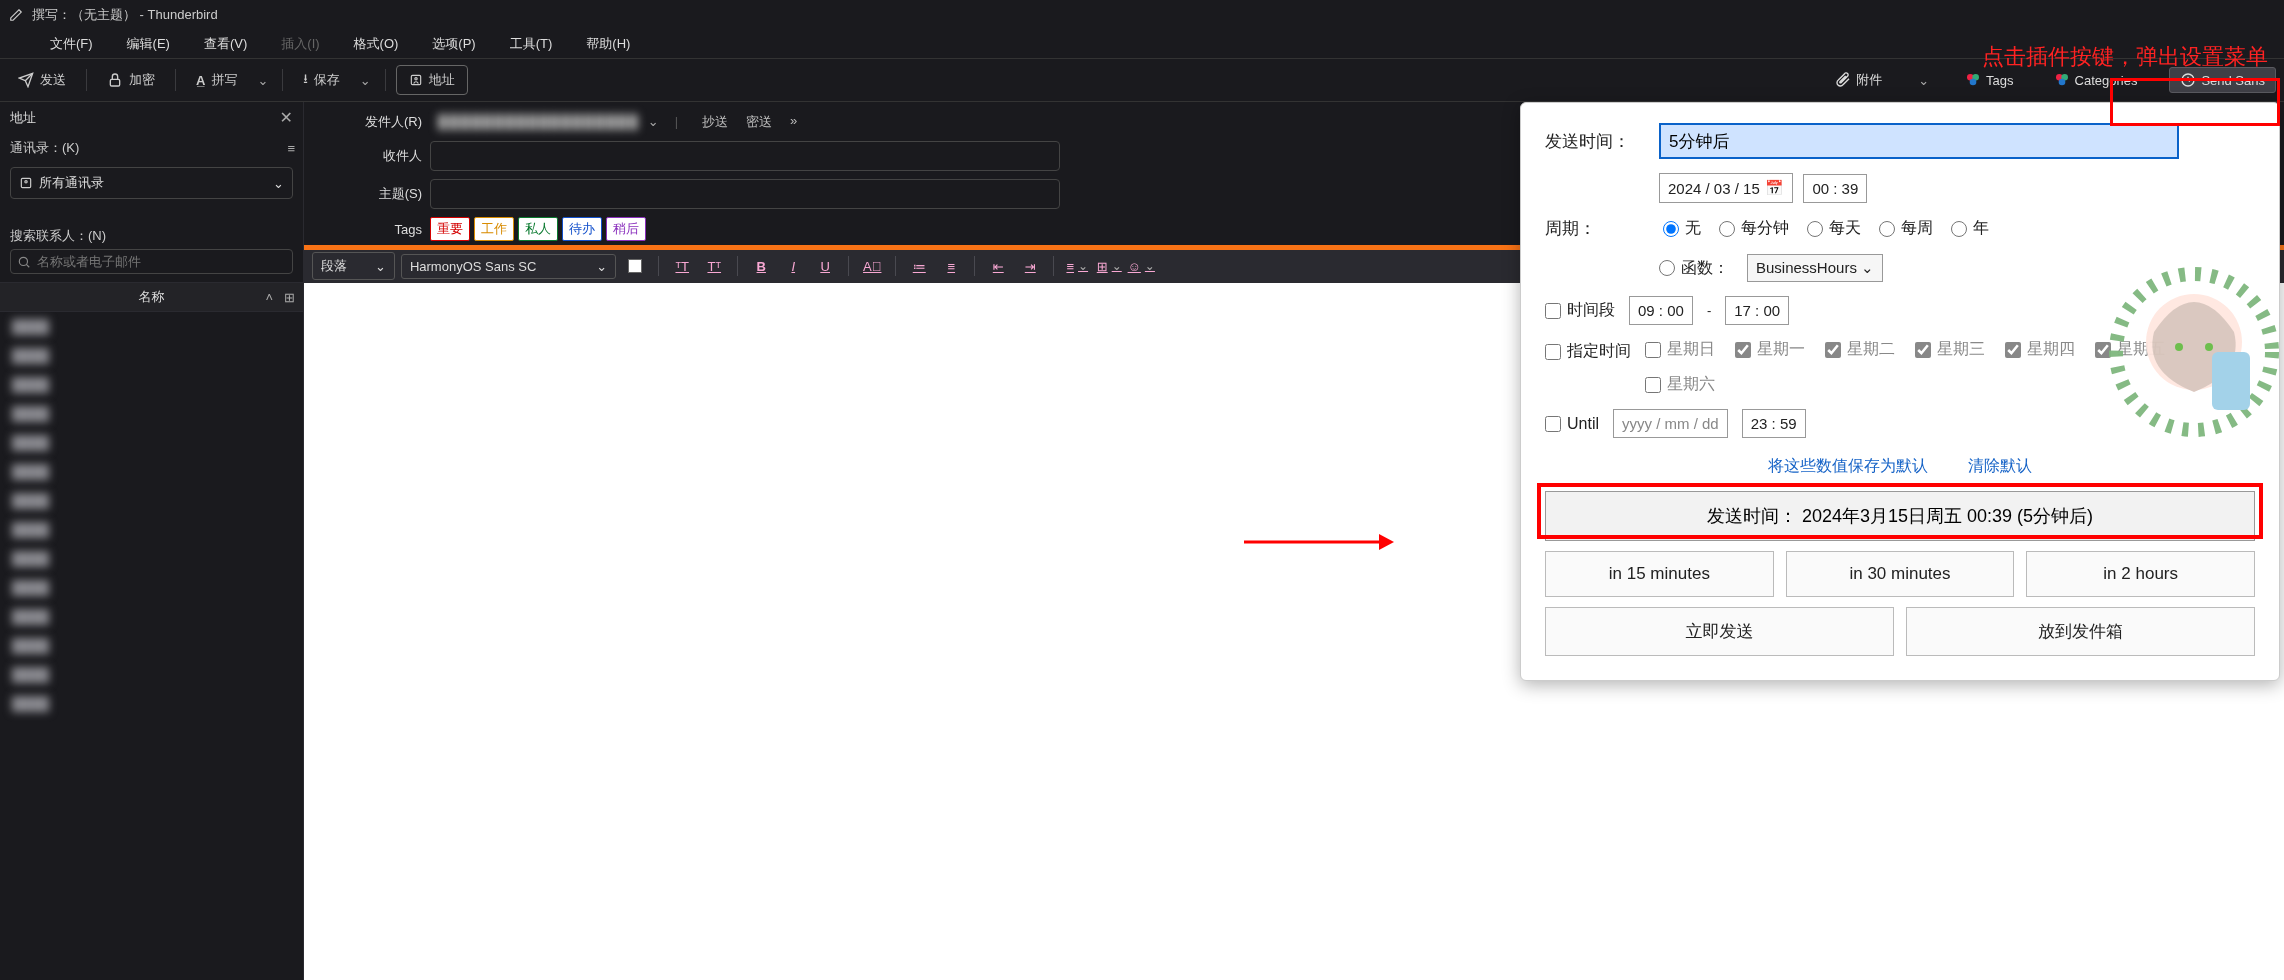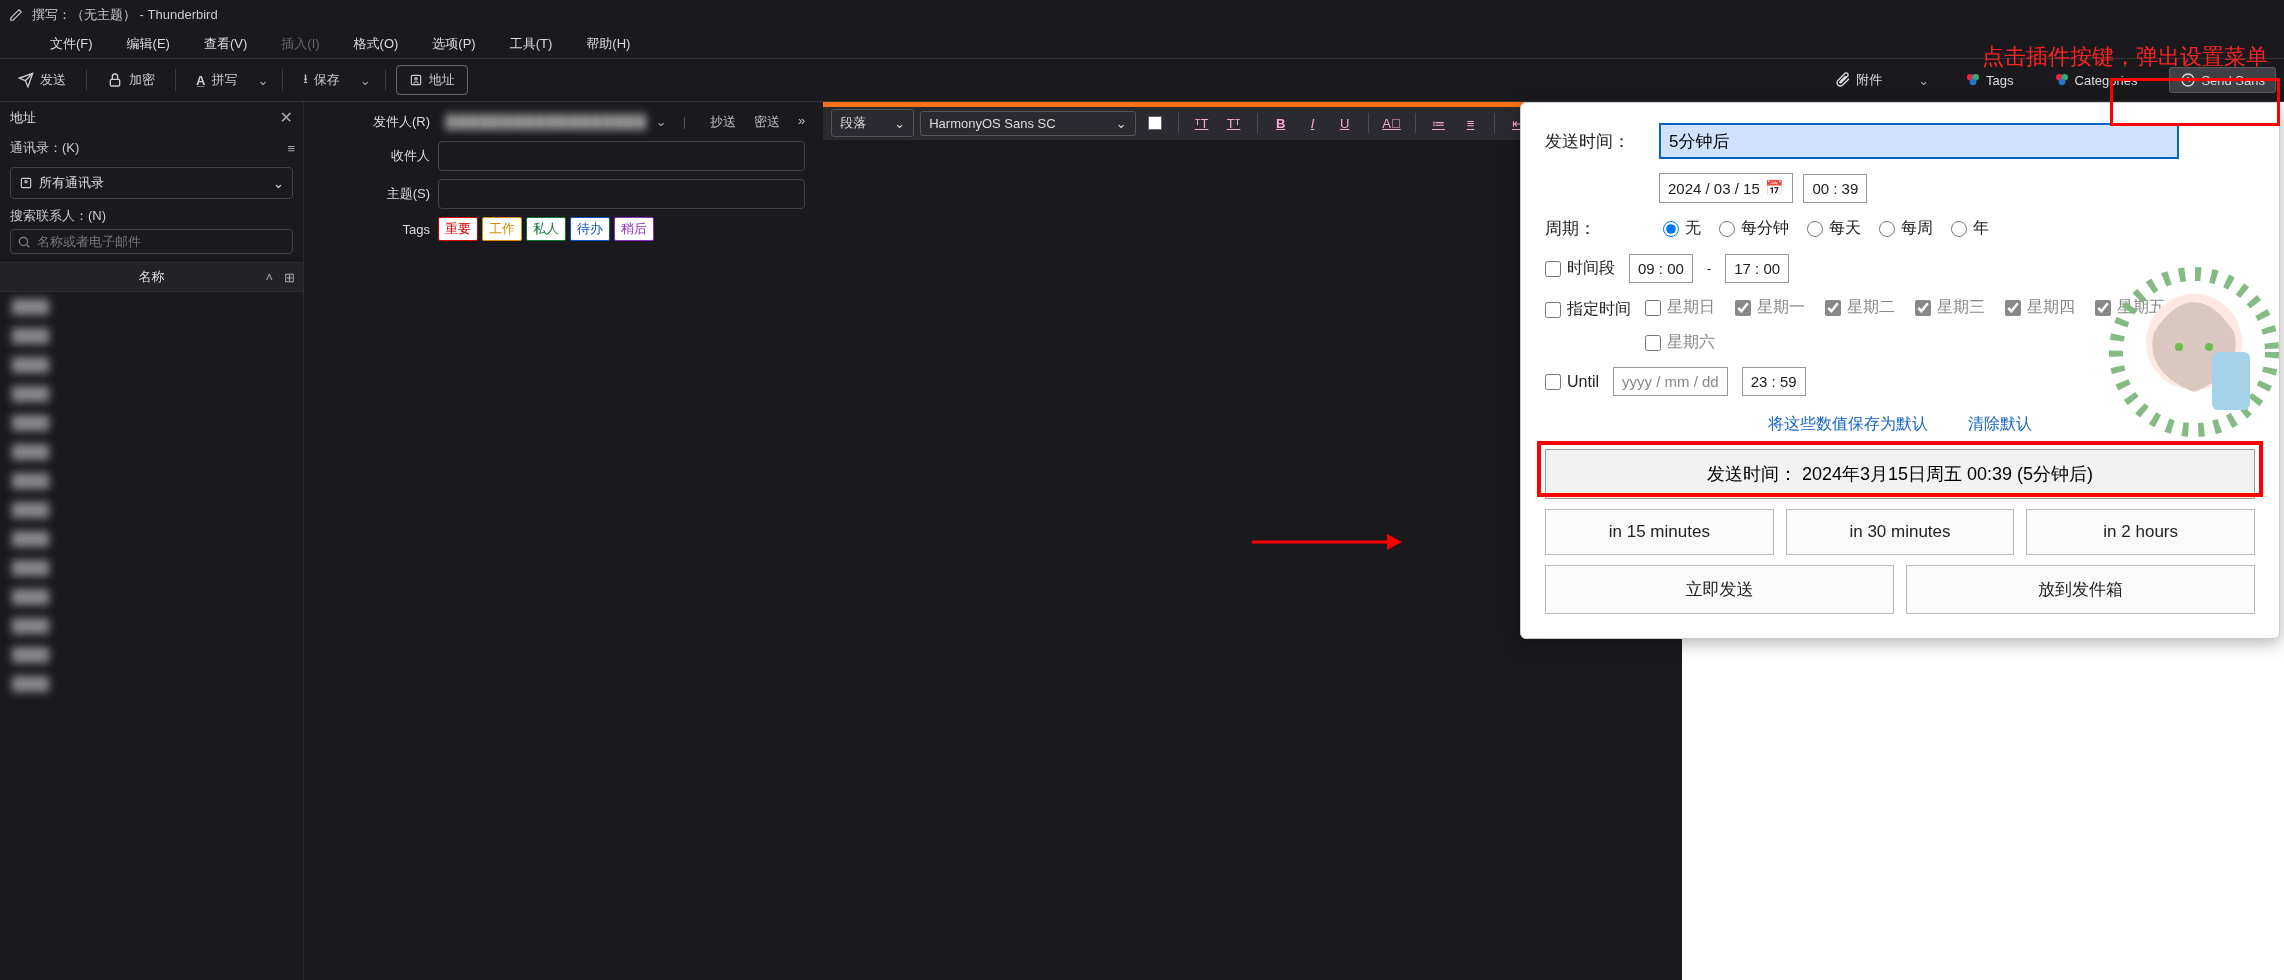--- a/index.html
+++ b/index.html
@@ -31,32 +31,32 @@
 .red-label-1 { position: absolute; color: #ff2222; top: 42px; right: 16px; font-size: 22px; z-index: 999; pointer-events:none; }
 
 
 .main { flex: 1; display: flex; min-height: 0; }
 
 
 .sidebar { width: 304px; background: #1a1a1e; border-right: 1px solid #2a2a30; display: flex; flex-direction: column; }
 .side-header { display: flex; align-items: center; justify-content: space-between; padding: 6px 10px; color: #ddd; }
 .side-close { cursor: pointer; color: #aaa; font-size: 16px; }
 .side-row { padding: 6px 10px; display: flex; align-items: center; justify-content: space-between; color: #ccc; }
-.side-select { margin: 4px 10px 4px; border: 1px solid #444; border-radius: 4px; padding: 6px 8px; display: flex; align-items: center; justify-content: space-between; background: #1a1a1e; color: #ddd; }
+.side-select { margin: 4px 10px 24px; border: 1px solid #444; border-radius: 4px; padding: 6px 8px; display: flex; align-items: center; justify-content: space-between; background: #1a1a1e; color: #ddd; }
 .side-search-label { padding: 4px 10px 0; color: #ccc; }
 .search-wrap { margin: 4px 10px 8px; border: 1px solid #444; border-radius: 4px; display: flex; align-items: center; padding: 4px 6px; gap: 6px; background: #1a1a1e; }
 .search-wrap input { flex: 1; background: transparent; border: none; color: #ddd; outline: none; font-size: 13px; }
 .name-bar { display: flex; align-items: center; justify-content: center; gap: 6px; background: #232327; padding: 5px 8px; color: #ddd; border-top: 1px solid #2a2a30; border-bottom: 1px solid #2a2a30; position: relative; }
 .name-bar .sort { position: absolute; right: 30px; color: #aaa; }
 .name-bar .grid { position: absolute; right: 8px; color: #aaa; }
 .contact-list { flex: 1; overflow: auto; }
 .contact-item { padding: 7px 12px; color: #8c8c92; filter: blur(4px); user-select: none; }
 
 
-.compose { flex: 1; display: flex; flex-direction: row; min-width: 0; position: relative; margin-left: 8px; }
+.compose { flex: 1; display: flex; flex-direction: column; min-width: 0; position: relative; }
 .fields { padding: 8px 18px 4px 18px; display: flex; flex-direction: column; gap: 8px; background:#1a1a1e; }
 .field-row { display: flex; align-items: center; gap: 8px; }
 .field-label { width: 100px; text-align: right; color: #ddd; }
 .field-input { flex: 1; max-width: 630px; background: #1a1a1e; border: 1px solid #444; border-radius: 4px; height: 30px; }
 .from-pill { display: inline-flex; align-items: center; gap: 8px; color: #aaa; padding: 4px 8px; }
 .from-blur { filter: blur(4px); letter-spacing: 2px; }
 .from-extra { margin-left: 16px; color: #bbb; display: inline-flex; gap: 18px; }
 .tag-row .tag { display:inline-block; padding:2px 6px; border:1px solid; border-radius:2px; margin-right:4px; font-size:13px; background:#fff; }
 
 
@@ -339,20 +339,27 @@
             </label>
           <label class="cbx">
               <input type="radio" name="recur" style="">
               <span>每周</span>
             </label>
           <label class="cbx">
               <input type="radio" name="recur" style="">
               <span>年</span>
             </label>
         </div>
+        <div class="p-row radio-group" style="margin-left:114px">
+          <label class="cbx">
+              <input type="radio" name="recur" style="">
+              <span>函数：</span>
+            </label>
+          <span class="p-sel"><span>BusinessHours</span> ⌄</span>
+        </div>
         <div class="p-row">
           <label class="cbx">
               <input type="checkbox" style="">
               <span>时间段</span>
             </label>
           <span class="p-small">09 : 00</span>
           <span>-</span>
           <span class="p-small">17 : 00</span>
         </div>
         <div class="p-row" style="align-items:flex-start">

